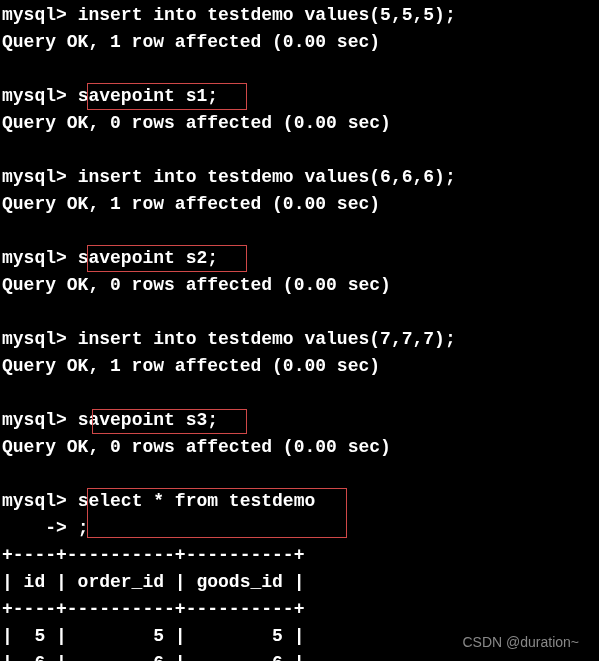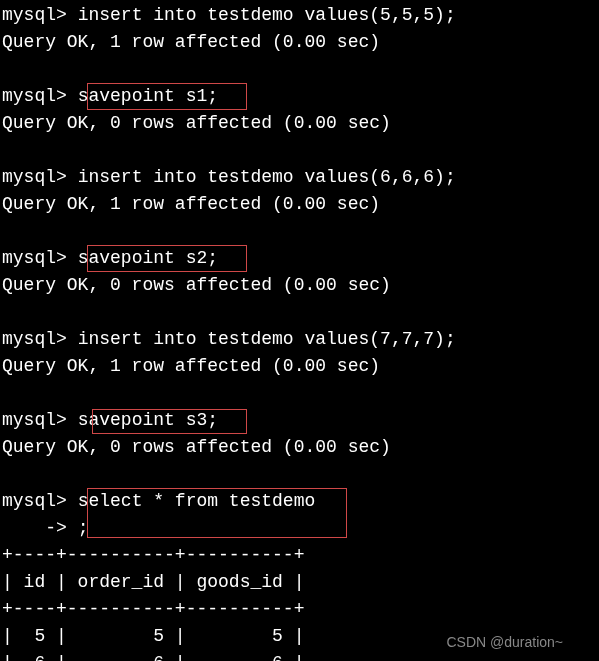--- a/index.html
+++ b/index.html
@@ -18,30 +18,31 @@
       overflow: hidden;
       position: relative;
       padding: 2px 0 0 2px;
     }
     .terminal {
       white-space: pre;
     }
     .line {
       position: relative;
       height: 27px;
+      font-weight: bold;
     }
     .highlight-box {
       position: absolute;
       border: 1px solid #d04848;
       pointer-events: none;
     }
     .watermark {
       position: absolute;
       bottom: 8px;
-      right: 36px;
+      right: 20px;
       color: #888;
       font-family: sans-serif;
       font-size: 14px;
     }
   </style>
 </head>
 <body>
 
 <div class="terminal" id="terminal"><div class="line"><span>mysql&gt; </span><span>insert into testdemo values(5,5,5);</span></div><div class="line">Query OK, 1 row affected (0.00 sec)</div><div class="line">&nbsp;</div><div class="line"><span>mysql&gt; </span><span>savepoint s1;</span><div class="highlight-box" style="left: 85px; top: 0px; width: 160px; height: 27px;"></div></div><div class="line">Query OK, 0 rows affected (0.00 sec)</div><div class="line">&nbsp;</div><div class="line"><span>mysql&gt; </span><span>insert into testdemo values(6,6,6);</span></div><div class="line">Query OK, 1 row affected (0.00 sec)</div><div class="line">&nbsp;</div><div class="line"><span>mysql&gt; </span><span>savepoint s2;</span><div class="highlight-box" style="left: 85px; top: 0px; width: 160px; height: 27px;"></div></div><div class="line">Query OK, 0 rows affected (0.00 sec)</div><div class="line">&nbsp;</div><div class="line"><span>mysql&gt; </span><span>insert into testdemo values(7,7,7);</span></div><div class="line">Query OK, 1 row affected (0.00 sec)</div><div class="line">&nbsp;</div><div class="line"><span>mysql&gt; </span><span>savepoint s3;</span><div class="highlight-box" style="left: 90px; top: 2px; width: 155px; height: 25px;"></div></div><div class="line">Query OK, 0 rows affected (0.00 sec)</div><div class="line">&nbsp;</div><div class="line"><span>mysql&gt; </span><span>select * from testdemo</span><div class="highlight-box" style="left: 85px; top: 0px; width: 260px; height: 50px;"></div></div><div class="line"><span>    -&gt; </span><span>;</span></div><div class="line">+----+----------+----------+</div><div class="line">| id | order_id | goods_id |</div><div class="line">+----+----------+----------+</div><div class="line">|  5 |        5 |        5 |</div><div class="line">|  6 |        6 |        6 |</div></div>
 

